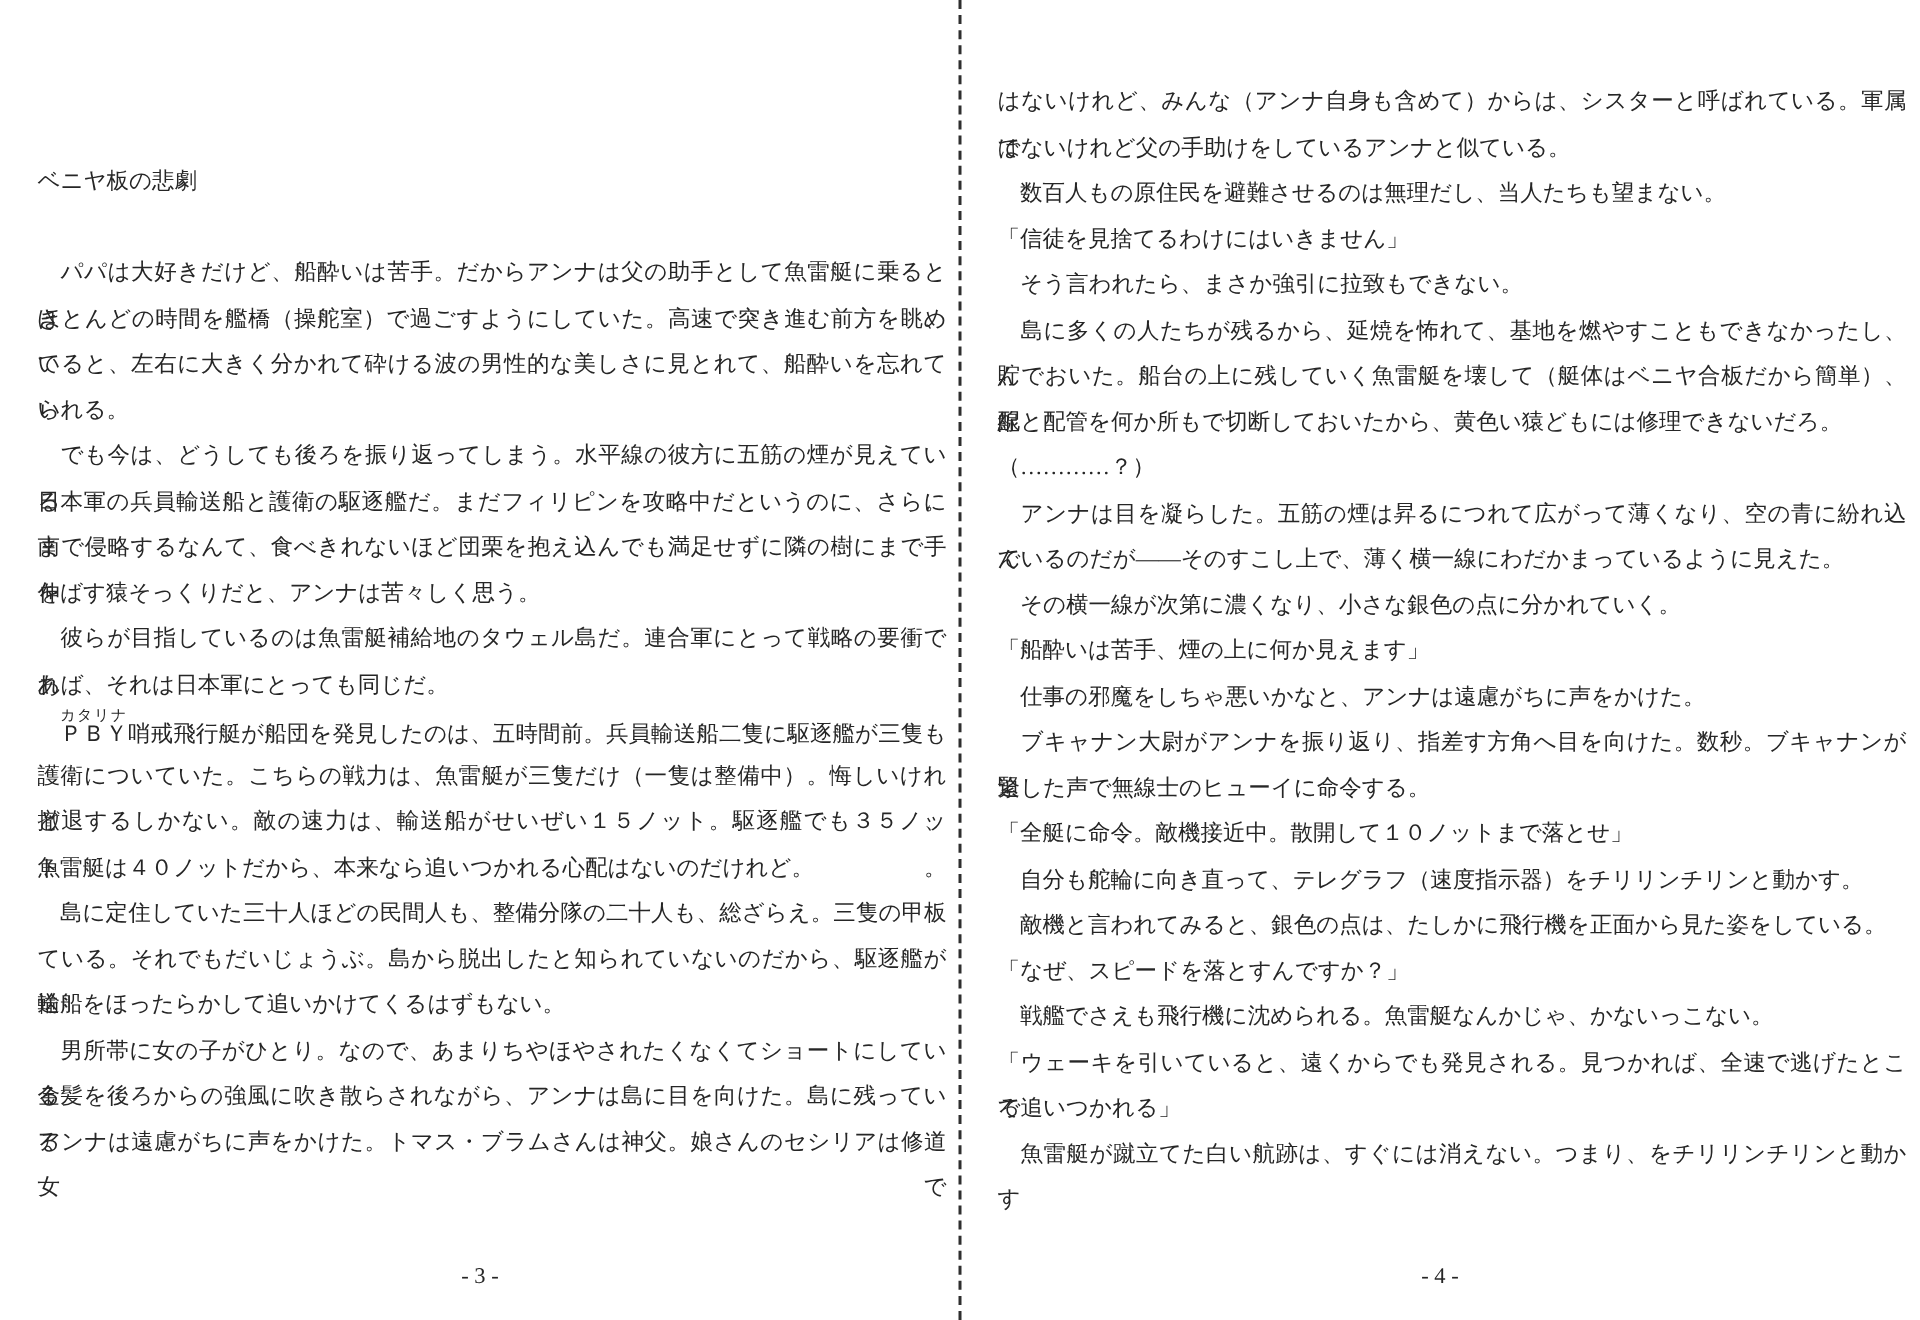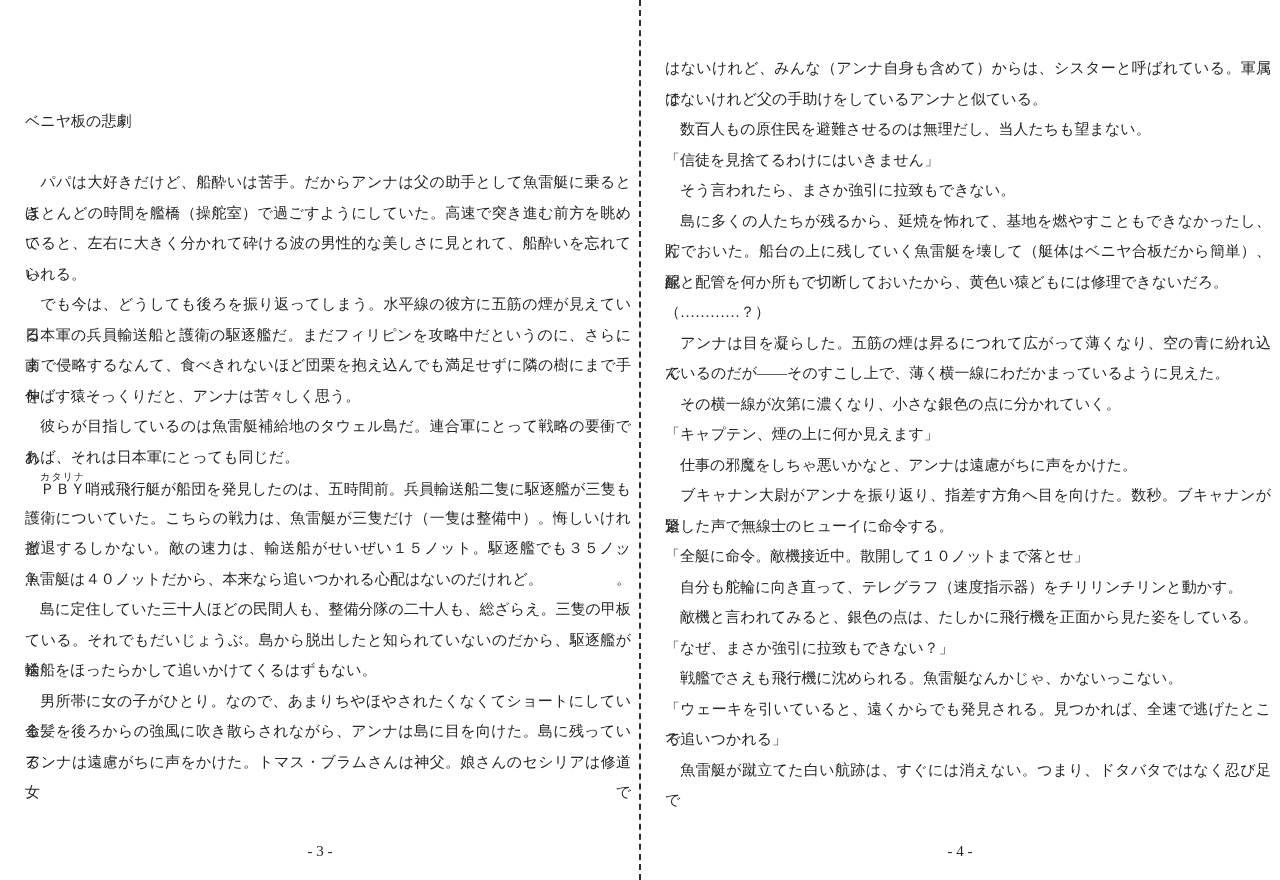--- a/index.html
+++ b/index.html
@@ -110,29 +110,29 @@
         <p class="line">　数百人もの原住民を避難させるのは無理だし、当人たちも望まない。</p>
         <p class="line">「信徒を見捨てるわけにはいきません」</p>
         <p class="line">　そう言われたら、まさか強引に拉致もできない。</p>
         <p class="line jfy">　島に多くの人たちが残るから、延焼を怖れて、基地を燃やすこともできなかったし、貯</p>
         <p class="line jfy">んでおいた。船台の上に残していく魚雷艇を壊して（艇体はベニヤ合板だから簡単）、配</p>
         <p class="line">線と配管を何か所もで切断しておいたから、黄色い猿どもには修理できないだろ。</p>
         <p class="line">（…………？）</p>
         <p class="line jfy">　アンナは目を凝らした。五筋の煙は昇るにつれて広がって薄くなり、空の青に紛れ込ん</p>
         <p class="line">でいるのだが――そのすこし上で、薄く横一線にわだかまっているように見えた。</p>
         <p class="line">　その横一線が次第に濃くなり、小さな銀色の点に分かれていく。</p>
-        <p class="line">「キャプテン、煙の上に何か見えます」</p>
+        <p class="line">「船酔いは苦手、煙の上に何か見えます」</p>
         <p class="line">　仕事の邪魔をしちゃ悪いかなと、アンナは遠慮がちに声をかけた。</p>
         <p class="line jfy">　ブキャナン大尉がアンナを振り返り、指差す方角へ目を向けた。数秒。ブキャナンが緊</p>
         <p class="line">迫した声で無線士のヒューイに命令する。</p>
         <p class="line">「全艇に命令。敵機接近中。散開して１０ノットまで落とせ」</p>
         <p class="line">　自分も舵輪に向き直って、テレグラフ（速度指示器）をチリリンチリンと動かす。</p>
         <p class="line">　敵機と言われてみると、銀色の点は、たしかに飛行機を正面から見た姿をしている。</p>
-        <p class="line">「なぜ、まさか強引に拉致もできない？」</p>
+        <p class="line">「なぜ、スピードを落とすんですか？」</p>
         <p class="line">　戦艦でさえも飛行機に沈められる。魚雷艇なんかじゃ、かないっこない。</p>
         <p class="line jfy">「ウェーキを引いていると、遠くからでも発見される。見つかれば、全速で逃げたところ</p>
         <p class="line">で追いつかれる」</p>
-        <p class="line jfy">　魚雷艇が蹴立てた白い航跡は、すぐには消えない。つまり、ドタバタではなく忍び足で</p>
+        <p class="line jfy">　魚雷艇が蹴立てた白い航跡は、すぐには消えない。つまり、をチリリンチリンと動かす</p>
       </div>
     <div class="page-number">- 4 -</div>
   </div>
 
 </div>
 
 </body></html>

